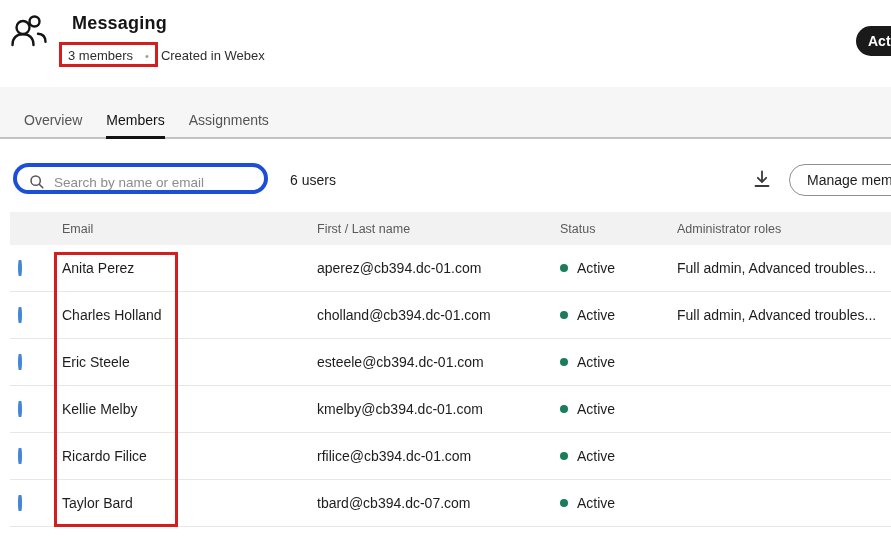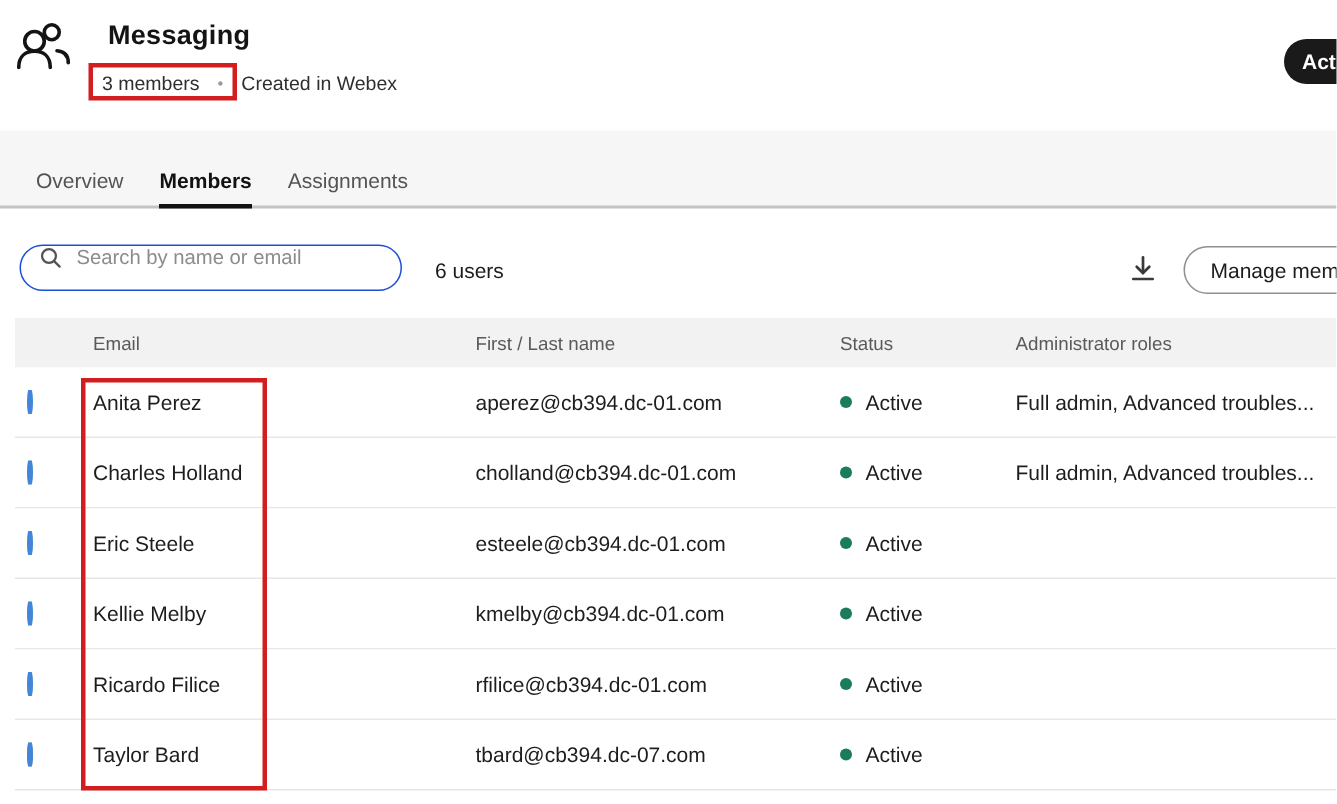--- a/index.html
+++ b/index.html
@@ -25,28 +25,28 @@
     padding:0 0 0 12px; font-family:inherit; cursor:pointer;
   }
 
   
   .tabband {
     position:absolute; left:0; top:87px; width:891px; height:52px;
     background:#f6f6f7; border-bottom:2px solid #c3c3c3;
     display:flex; align-items:flex-end; padding-left:24px; gap:24px;
   }
   .tab { font-size:14px; color:#545454; padding-bottom:9px; position:relative; cursor:pointer; }
-  .tab.active { color:#121212; font-weight:700; }
+  .tab.active { color:#121212; font-weight:400; }
   .tab.active::after { content:""; position:absolute; left:0; right:0; bottom:-2px; height:3px; background:#121212; }
 
   
   .search-box {
     position:absolute; left:13px; top:163px; width:255px; height:31px;
-    border:1px solid #1d4ed8; border-radius:16px; background:#fff;
-    display:flex; align-items:flex-start; padding:0 10px 0 12px; gap:9px;
+    border:4px solid #1d4ed8; border-radius:16px; background:#fff;
+    display:flex; align-items:flex-end; padding:0 10px 0 12px; gap:9px;
   }
   .search-box input {
     border:none; outline:none; flex:1; font-size:13.5px; font-family:inherit;
     color:#333; background:transparent;
   }
   .search-box input::placeholder { color:#8c8c8c; }
   .users-count { position:absolute; left:290px; top:172px; font-size:14px; color:#1c1c1c; }
 
   .download-btn { position:absolute; left:750px; top:168px; width:24px; height:24px; background:none; border:none; cursor:pointer; padding:0; }
   .manage-btn {

